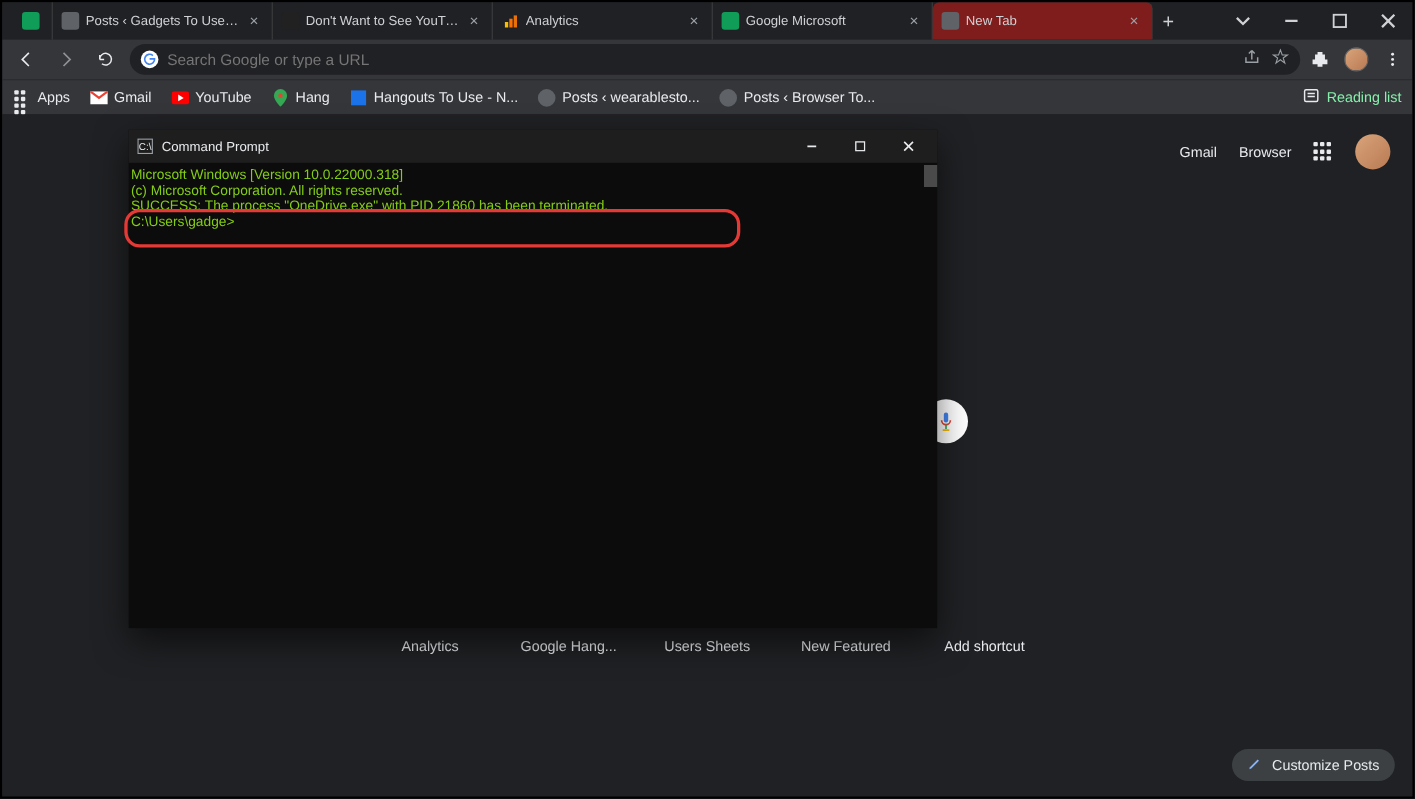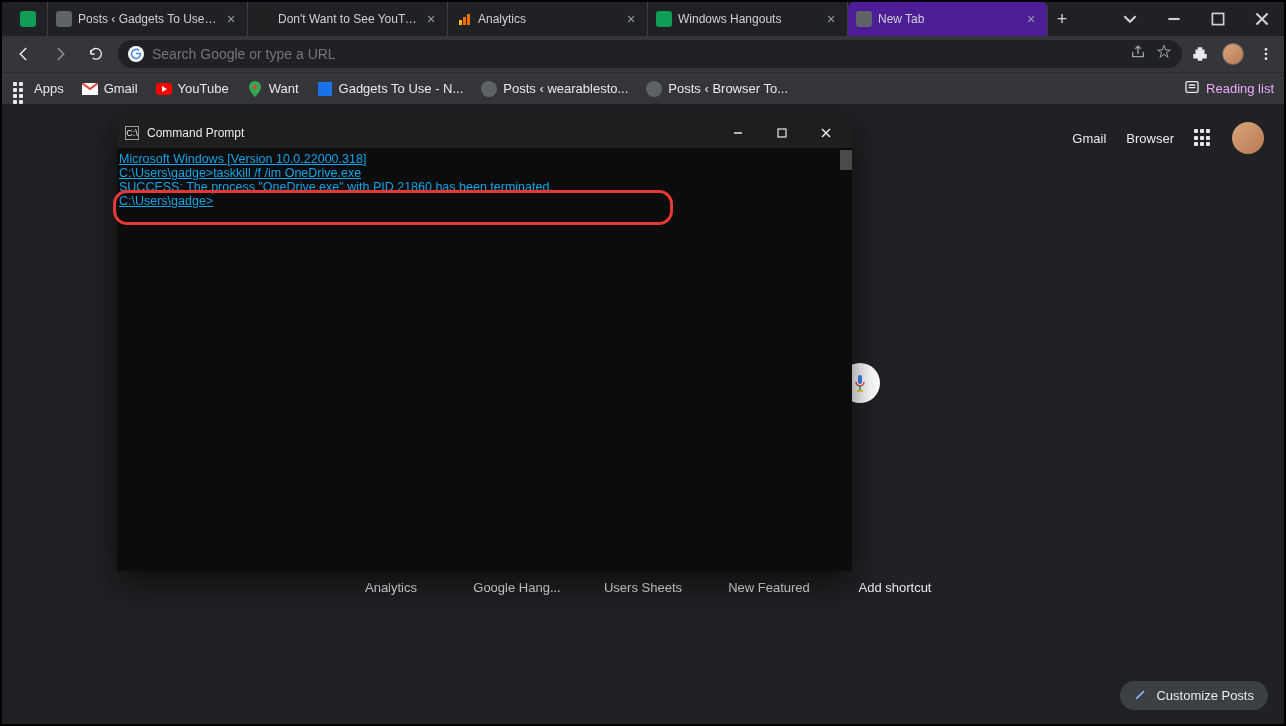--- a/index.html
+++ b/index.html
@@ -1,21 +1,21 @@
 <!DOCTYPE html>
 <html><head>
 <meta charset="utf-8">
 <style>
 * { margin: 0; padding: 0; box-sizing: border-box; font-family: "Segoe UI", Arial, sans-serif; }
 body { width: 1286px; height: 726px; background: #202124; overflow: hidden; position: relative; border: 2px solid #000; }
 
 
 .tabstrip { height: 34px; background: #202124; display: flex; align-items: stretch; padding-left: 10px; }
 .tab { display: flex; align-items: center; min-width: 0; max-width: 200px; padding: 0 8px; gap: 6px; color: #cfd1d4; font-size: 12px; border-right: 1px solid #3c3d3f; position: relative; }
-.tab.active { background: #4c1d95; border-radius: 6px 6px 0 0; }
+.tab.active { background: #7f1d1d; border-radius: 6px 6px 0 0; }
 .tab .favicon { width: 16px; height: 16px; flex: 0 0 16px; border-radius: 3px; display: inline-flex; align-items: center; justify-content: center; }
 .tab .title { white-space: nowrap; overflow: hidden; text-overflow: ellipsis; flex: 1; }
 .tab .close { width: 16px; height: 16px; color: #9aa0a6; display: inline-flex; align-items: center; justify-content: center; font-size: 14px; }
 .newtab { width: 28px; display: flex; align-items: center; justify-content: center; color: #cfd1d4; font-size: 18px; }
 .wincontrols { margin-left: auto; display: flex; }
 .wincontrols .wc { width: 44px; height: 34px; display: flex; align-items: center; justify-content: center; color: #cfd1d4; }
 .wincontrols .wc svg { width:14px; height:14px; }
 
 
 .toolbar { height: 36px; background: #35363a; display: flex; align-items: center; padding: 0 8px; gap: 8px; }
@@ -27,21 +27,21 @@
 .urlbar .right-icons { display:flex; gap:10px; color:#9aa0a6; }
 .tool-right { display:flex; align-items:center; gap:12px; }
 .tool-right .ico { width:20px; height:20px; display:flex; align-items:center; justify-content:center; color:#cfd1d4; }
 .avatar-sm { width:22px; height:22px; border-radius:50%; background: linear-gradient(135deg,#d9a47a,#b97a53); border:1px solid #666; }
 
 
 .bookmarks { height: 32px; background: #35363a; border-top:1px solid #2a2b2e; display:flex; align-items:center; padding:0 10px; gap:18px; font-size:13px; color:#e8eaed; }
 .bm { display:flex; align-items:center; gap:6px; white-space:nowrap; }
 .bm .bi { width:16px; height:16px; flex:0 0 16px; display:flex; align-items:center; justify-content:center; }
 .bookmarks .spacer { flex:1; }
-.readinglist { display:flex; align-items:center; gap:6px; color:#f0abfc; }
+.readinglist { display:flex; align-items:center; gap:6px; color:#86efac; }
 
 
 .page { position:absolute; top:102px; left:0; right:0; bottom:0; background:#202124; }
 .topright { position:absolute; top:18px; right:20px; display:flex; align-items:center; gap:20px; color:#e8eaed; font-size:13px; }
 .apps-grid { width:18px; height:18px; display:inline-flex; flex-wrap:wrap; gap:2px; }
 .apps-grid i { width:4px; height:4px; background:#e8eaed; border-radius:1px; }
 .avatar-lg { width:32px; height:32px; border-radius:50%; background:linear-gradient(135deg,#d9a47a,#b97a53); }
 
 .voice-btn { position:absolute; left:838px; top:259px; width:40px; height:40px; border-radius:50%; background:#fff; display:flex; align-items:center; justify-content:center; }
 .mic { width:14px; height:18px; }
@@ -50,21 +50,21 @@
 .shortcut { width:96px; text-align:center; white-space:nowrap; overflow:hidden; text-overflow:ellipsis; }
 
 .customize { position:absolute; right:16px; bottom:14px; background:#3c4043; color:#e8eaed; font-size:13px; border-radius:16px; padding:6px 14px; display:flex; align-items:center; gap:8px; }
 
 
 .cmdwin { position:absolute; left:115px; top:14px; width:735px; height:453px; background:#0c0c0c; box-shadow:0 12px 30px rgba(0,0,0,.6); display:flex; flex-direction:column; }
 .cmd-title { height:30px; background:#1e1e1e; display:flex; align-items:center; padding:0 8px; gap:8px; font-size:12px; color:#e8eaed; }
 .cmd-icon { width:14px; height:14px; border:1px solid #9aa0a6; display:flex; align-items:center; justify-content:center; font-size:9px; }
 .cmd-title .sp { flex:1; }
 .cmd-ctrl { width:36px; height:30px; display:flex; align-items:center; justify-content:center; color:#e8eaed; }
-.cmd-body { flex:1; padding:4px 4px 4px 0; font-family:Consolas,"Courier New",monospace; font-size:12.5px; line-height:14px; color:#0ea5e9; position:relative;text-decoration:underline; }
+.cmd-body { flex:1; padding:4px 4px 4px 0; font-family:Consolas,"Courier New",monospace; font-size:12.5px; line-height:14px; color:#84cc16; position:relative; }
 .cmd-scroll { position:absolute; top:2px; right:0; width:12px; height:20px; background:#4a4a4a; }
 .cmd-line { white-space:pre; padding-left:2px; }
 .highlight-box { position:absolute; left:-4px; top:42px; width:560px; height:35px; border:3px solid #e53935; border-radius:14px; pointer-events:none; }
 
 
 .fi-sheets { background:#0f9d58; }
 .fi-globe  { background:#5f6368; border-radius:50%; }
 .fi-yt     { background:#212121; }
 .fi-ga     { background:transparent; }
 .fi-hang   { background:#0f9d58; border-radius:50%; }
@@ -93,21 +93,21 @@
           <rect x="2" y="8" width="3" height="5" fill="#fbbc04"></rect>
           <rect x="6" y="5" width="3" height="8" fill="#ff6d00"></rect>
           <rect x="10" y="2" width="3" height="11" fill="#e8710a"></rect>
         </svg>
       </span>
     <span class="title">Analytics</span>
     <span class="close">×</span>
   </div>
   <div class="tab" style="width:200px">
     <span class="favicon fi-hang"></span>
-    <span class="title">Windows Hangouts</span>
+    <span class="title">Google Microsoft</span>
     <span class="close">×</span>
   </div>
   <div class="tab active" style="width:200px">
     <span class="favicon fi-chrome"></span>
     <span class="title">New Tab</span>
     <span class="close">×</span>
   </div>
   <div class="newtab">+</div>
   <div class="wincontrols">
     <div class="wc">
@@ -218,29 +218,29 @@
       </span>
     <span>YouTube</span>
   </div>
   <div class="bm">
     <span class="bi">
         <svg width="14" height="16" viewBox="0 0 14 16">
           <path d="M7 0a6 6 0 0 1 6 6c0 4-6 10-6 10S1 10 1 6a6 6 0 0 1 6-6z" fill="#34a853"></path>
           <circle cx="7" cy="6" r="2" fill="#ea4335"></circle>
         </svg>
       </span>
-    <span>Want</span>
+    <span>Hang</span>
   </div>
   <div class="bm">
     <span class="bi">
         <svg width="14" height="14">
           <rect width="14" height="14" fill="#1a73e8"></rect>
         </svg>
       </span>
-    <span>Gadgets To Use - N...</span>
+    <span>Hangouts To Use - N...</span>
   </div>
   <div class="bm">
     <span class="bi fi-globe"></span>
     <span>Posts ‹ wearablesto...</span>
   </div>
   <div class="bm">
     <span class="bi fi-globe"></span>
     <span>Posts ‹ Browser To...</span>
   </div>
   <div class="spacer"></div>
@@ -313,22 +313,22 @@
         </span>
       <span class="cmd-ctrl">
           <svg width="10" height="10">
             <path d="M1 1l8 8M9 1l-8 8" stroke="#e8eaed" stroke-width="1.5"></path>
           </svg>
         </span>
     </div>
     <div class="cmd-body">
       <div class="cmd-scroll"></div>
       <div class="cmd-line">Microsoft Windows [Version 10.0.22000.318]</div>
+      <div class="cmd-line">(c) Microsoft Corporation. All rights reserved.</div>
       <div class="cmd-line"></div>
-      <div class="cmd-line">C:\Users\gadge&gt;taskkill /f /im OneDrive.exe</div>
       <div class="cmd-line">SUCCESS: The process "OneDrive.exe" with PID 21860 has been terminated.</div>
       <div class="cmd-line"></div>
       <div class="cmd-line">C:\Users\gadge&gt;</div>
       <div class="highlight-box"></div>
     </div>
   </div>
 
 </div>
 
 </body></html>

